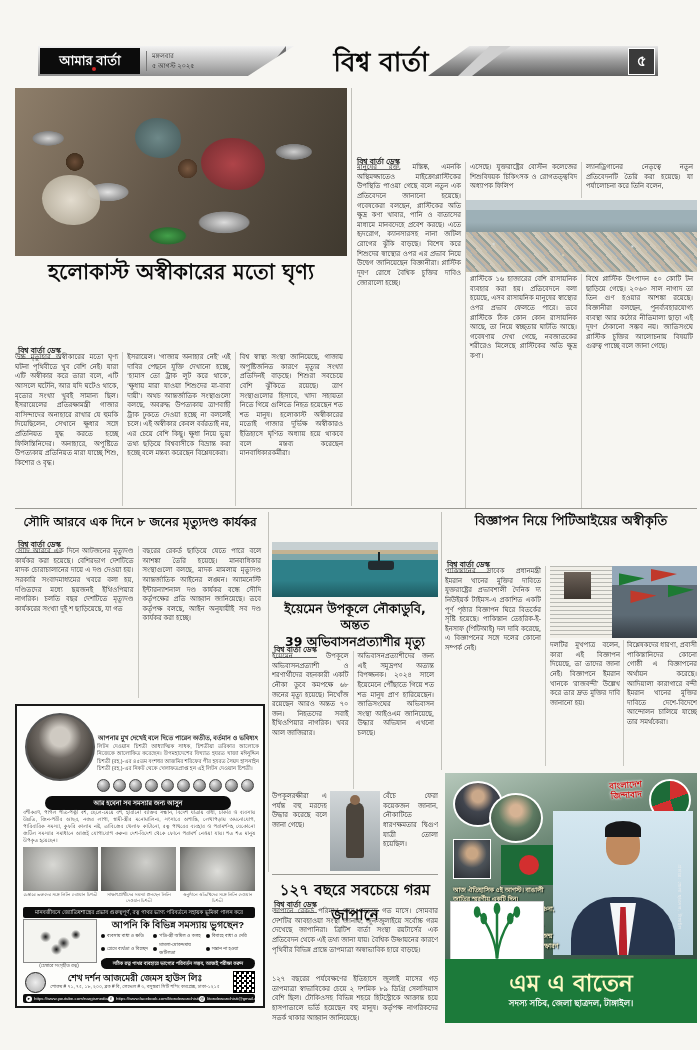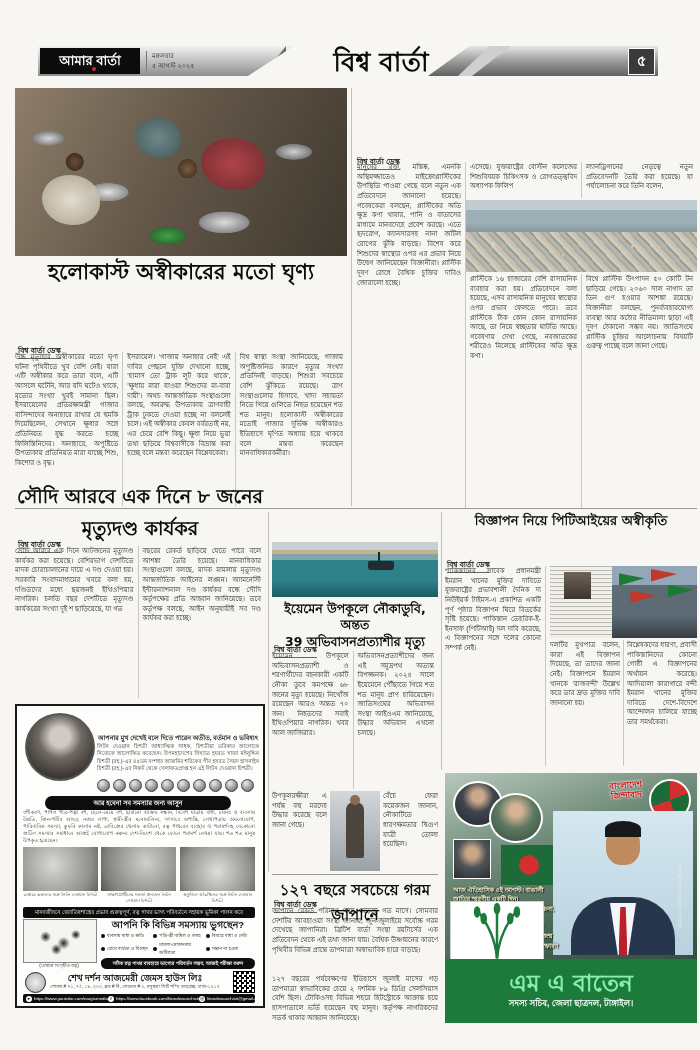--- a/index.html
+++ b/index.html
@@ -147,21 +147,21 @@
      background:#17181a;border-radius:50% 50% 0 0;}
   .man-photo .suit{position:absolute;left:50%;bottom:-4px;width:104px;height:62px;transform:translateX(-50%);
      background:#27354d;border-radius:42px 42px 0 0;}
   .man-photo .shirt{position:absolute;left:50%;bottom:0;width:26px;height:52px;transform:translateX(-50%);
      background:#f4f6f8;clip-path:polygon(0 0,100% 0,70% 100%,30% 100%);}
   .man-photo .tie{position:absolute;left:50%;bottom:0;width:9px;height:48px;transform:translateX(-50%);
      background:#b9212b;clip-path:polygon(20% 0,80% 0,100% 100%,0 100%);}
   .sheaf-box{position:absolute;left:5px;top:128px;width:92px;height:58px;background:#fff;border:1px solid #cfcfcf;}
   .green-band{position:absolute;left:0;top:186px;width:252px;height:64px;background:#1c7a3a;
      display:flex;flex-direction:column;align-items:center;justify-content:center;}
-  .bnp-name{color:#86efac;font-size:23px;font-weight:bold;line-height:1.05;font-family:"DejaVu Sans",sans-serif;}
+  .bnp-name{color:#fef9c3;font-size:23px;font-weight:bold;line-height:1.05;font-family:"DejaVu Sans",sans-serif;}
   .bnp-title{color:#fff;font-size:8.6px;font-weight:bold;margin-top:2px;}
   .bnp-credit{position:absolute;right:-14px;top:120px;transform:rotate(90deg);font-size:4.6px;color:#eee;letter-spacing:.5px;}
 </style>
 </head>
 <body>
 
 <div class="page">
 
   <div class="abs mast-bar-left"></div>
   <div class="abs logo-box">
@@ -215,21 +215,21 @@
       <div style="display:flex;flex:1;">
         <div class="news-col" style="flex:1;padding:0 4px;">প্লাস্টিকে ১৬ হাজারের বেশি রাসায়নিক ব্যবহার করা হয়। প্রতিবেদনে বলা হয়েছে, এসব রাসায়নিক মানুষের স্বাস্থ্যের ওপর প্রভাব ফেলতে পারে। তবে প্লাস্টিকে ঠিক কোন কোন রাসায়নিক আছে, তা নিয়ে স্বচ্ছতার ঘাটতি আছে। গবেষণায় দেখা গেছে, নবজাতকের শরীরেও মিলেছে প্লাস্টিকের অতি ক্ষুদ্র কণা।</div>
         <div style="width:1px;background:#c8c7c1;"></div>
         <div class="news-col" style="flex:1;padding:0 4px;">বিশ্বে প্লাস্টিক উৎপাদন ৫০ কোটি টন ছাড়িয়ে গেছে। ২০৬০ সাল নাগাদ তা তিন গুণ হওয়ার আশঙ্কা রয়েছে। বিজ্ঞানীরা বলছেন, পুনর্ব্যবহারযোগ্য ব্যবস্থা আর কঠোর নীতিমালা ছাড়া এই দূষণ ঠেকানো সম্ভব নয়। জাতিসংঘে প্লাস্টিক চুক্তির আলোচনায় বিষয়টি গুরুত্ব পাচ্ছে বলে জানা গেছে।</div>
       </div>
     </div>
   </div>
 
   <div class="abs hrule" style="left:15px;top:508px;width:682px;"></div>
 
-  <div class="abs headline" style="left:15px;top:482px;width:250px;font-size:19px;">সৌদি আরবে এক দিনে ৮ জনের মৃত্যুদণ্ড কার্যকর</div>
+  <div class="abs headline" style="left:15px;top:513px;width:250px;font-size:12px;">সৌদি আরবে এক দিনে ৮ জনের মৃত্যুদণ্ড কার্যকর</div>
   <div class="abs" style="left:18px;top:533px;">
     <span class="byline">বিশ্ব বার্তা ডেস্ক</span>
   </div>
   <div class="abs cols" style="left:15px;top:546px;width:250px;height:152px;">
     <div class="c news-col">সৌদি আরবে এক দিনে আটজনের মৃত্যুদণ্ড কার্যকর করা হয়েছে। বেশিরভাগ দেশটিতে মাদক চোরাচালানের দায়ে এ দণ্ড দেওয়া হয়। সরকারি সংবাদমাধ্যমের খবরে বলা হয়, দণ্ডিতদের মধ্যে ছয়জনই ইথিওপিয়ার নাগরিক। চলতি বছর দেশটিতে মৃত্যুদণ্ড কার্যকরের সংখ্যা দুই শ ছাড়িয়েছে, যা গত</div>
     <div class="c news-col">বছরের রেকর্ড ছাড়িয়ে যেতে পারে বলে আশঙ্কা তৈরি হয়েছে। মানবাধিকার সংস্থাগুলো বলছে, মাদক মামলায় মৃত্যুদণ্ড আন্তর্জাতিক আইনের লঙ্ঘন। অ্যামনেস্টি ইন্টারন্যাশনাল দণ্ড কার্যকর বন্ধে সৌদি কর্তৃপক্ষের প্রতি আহ্বান জানিয়েছে। তবে কর্তৃপক্ষ বলছে, আইন অনুযায়ীই সব দণ্ড কার্যকর করা হচ্ছে।</div>
   </div>
 
   <div class="abs vrule" style="left:268px;top:512px;height:360px;"></div>
 

